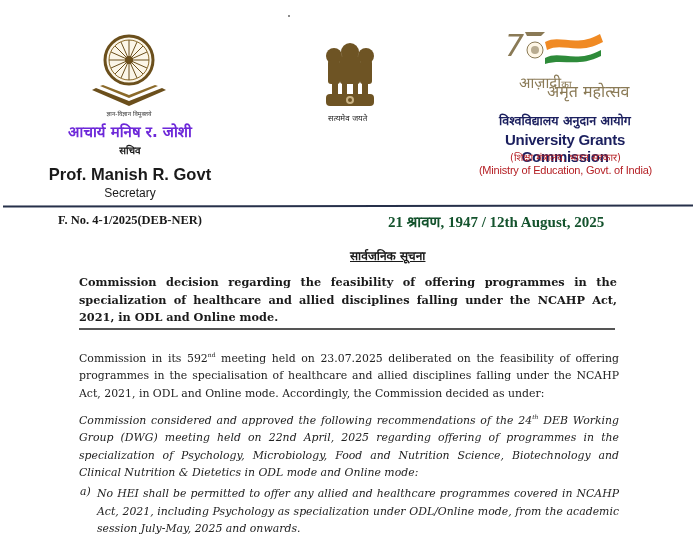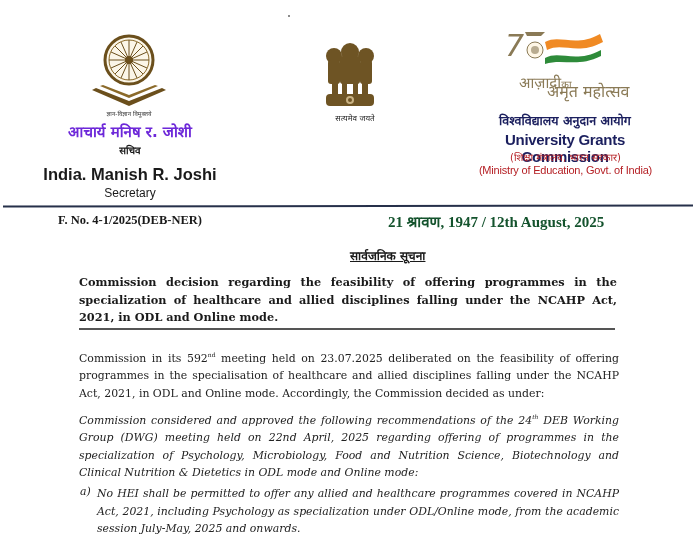--- a/index.html
+++ b/index.html
@@ -11,21 +11,21 @@
   
   #ugc-emblem { left: 82px; top: 30px; width: 95px; height: 80px; }
   .motto-small { left: 84px; top: 110px; width: 90px; text-align: center; font-family: "DejaVu Sans", sans-serif; font-size: 6px; color: #333; }
   .hindi-name { left: 40px; top: 121px; width: 180px; text-align: center; font-family: "DejaVu Sans", sans-serif; font-weight: bold; font-size: 15px; color: #6d28d9; }
   .hindi-title { left: 40px; top: 143px; width: 180px; text-align: center; font-family: "DejaVu Sans", sans-serif; font-weight: bold; font-size: 10px; color: #1a1a1a; }
   .eng-name { left: 38px; top: 165px; width: 184px; text-align: center; font-family: "Liberation Sans", sans-serif; font-weight: bold; font-size: 16.5px; color: #1a1a1a; }
   .eng-title { left: 40px; top: 186px; width: 180px; text-align: center; font-family: "Liberation Sans", sans-serif; font-size: 12px; color: #1a1a1a; }
 
   
   #ashoka-emblem { left: 320px; top: 42px; width: 60px; height: 68px; }
-  .satyamev { left: 320px; top: 112px; width: 70px; text-align: center; font-family: "DejaVu Sans", sans-serif; font-size: 8px; color: #222; }
+  .satyamev { left: 328px; top: 112px; width: 70px; font-family: "DejaVu Sans", sans-serif; font-size: 8px; color: #222; }
 
   
   #azadi-logo { left: 505px; top: 26px; width: 110px; height: 40px; }
   .azadi-line1 { left: 503px; top: 72px; font-family: "DejaVu Sans", sans-serif; font-size: 15px; color: #8a7a56; margin-left: 16px; }
   .azadi-line1 small { font-size: 10px; }
   .azadi-line2 { left: 520px; top: 80px; font-family: "DejaVu Sans", sans-serif; font-size: 16px; color: #8a7a56; margin-left: 27px; }
   .ugc-hindi { left: 480px; top: 112px; width: 170px; text-align: center; font-family: "DejaVu Sans", sans-serif; font-weight: bold; font-size: 12.5px; color: #1b1f5e; }
   .ugc-eng { left: 472px; top: 131px; width: 186px; text-align: center; font-family: "Liberation Sans", sans-serif; font-weight: bold; font-size: 15px; color: #1b1f5e; letter-spacing: -0.3px; }
   .ministry-hindi { left: 478px; top: 150px; width: 175px; text-align: center; font-family: "DejaVu Sans", sans-serif; font-size: 10px; color: #b52025; }
   .ministry-eng { left: 478px; top: 164px; width: 175px; text-align: center; font-family: "Liberation Sans", sans-serif; font-size: 11px; color: #b52025; letter-spacing: -0.2px; }
@@ -69,21 +69,21 @@
     <line x1="29" y1="22" x2="65" y2="38"></line>
     <line x1="65" y1="22" x2="29" y2="38"></line>
   </g>
   <circle cx="47" cy="30" r="4" fill="#6b4f1c"></circle>
   <path d="M10 60 L47 76 L84 60 L80 58 L47 71 L14 58 Z" fill="#6b4f1c"></path>
   <path d="M18 56 L47 68 L76 56 L73 55 L47 65 L21 55 Z" fill="#8b6a2a"></path>
 </svg>
 <div class="abs motto-small">ज्ञान-विज्ञान विमुक्तये</div>
 <div class="abs hindi-name">आचार्य मनिष र. जोशी</div>
 <div class="abs hindi-title">सचिव</div>
-<div class="abs eng-name">India. Manish R. Joshi</div>
+<div class="abs eng-name">Prof. Manish R. Govt</div>
 <div class="abs eng-title">Secretary</div>
 
 <svg id="ashoka-emblem" class="abs" viewBox="0 0 60 68">
   <g fill="#6e5424">
     <ellipse cx="30" cy="10" rx="9" ry="9"></ellipse>
     <ellipse cx="14" cy="14" rx="8" ry="8"></ellipse>
     <ellipse cx="46" cy="14" rx="8" ry="8"></ellipse>
     <rect x="20" y="14" width="20" height="28" rx="3"></rect>
     <rect x="8" y="18" width="12" height="24" rx="3"></rect>
     <rect x="40" y="18" width="12" height="24" rx="3"></rect>

